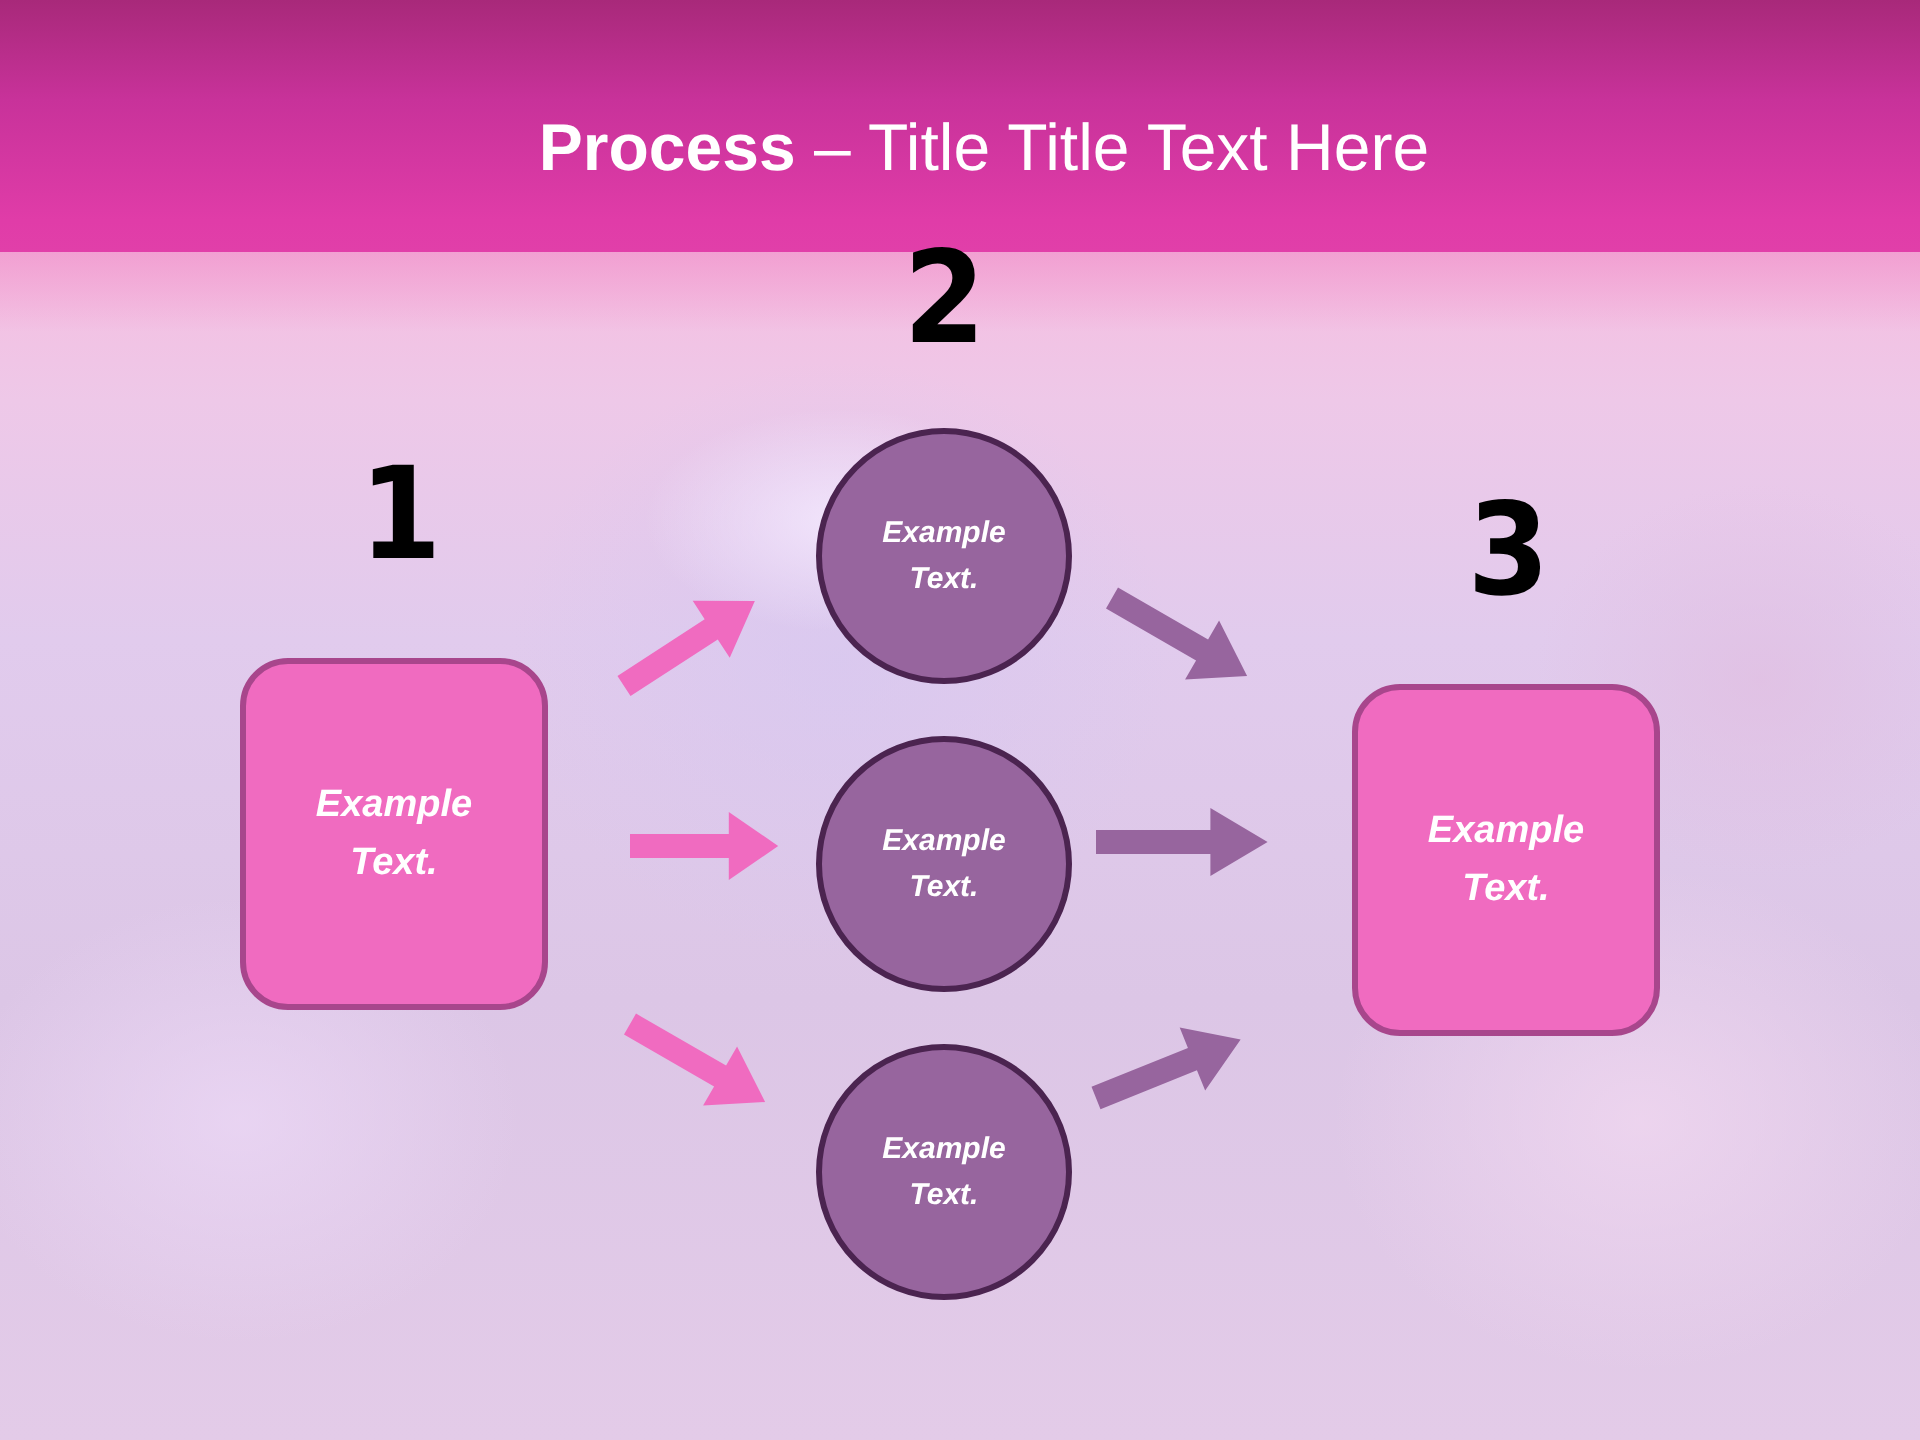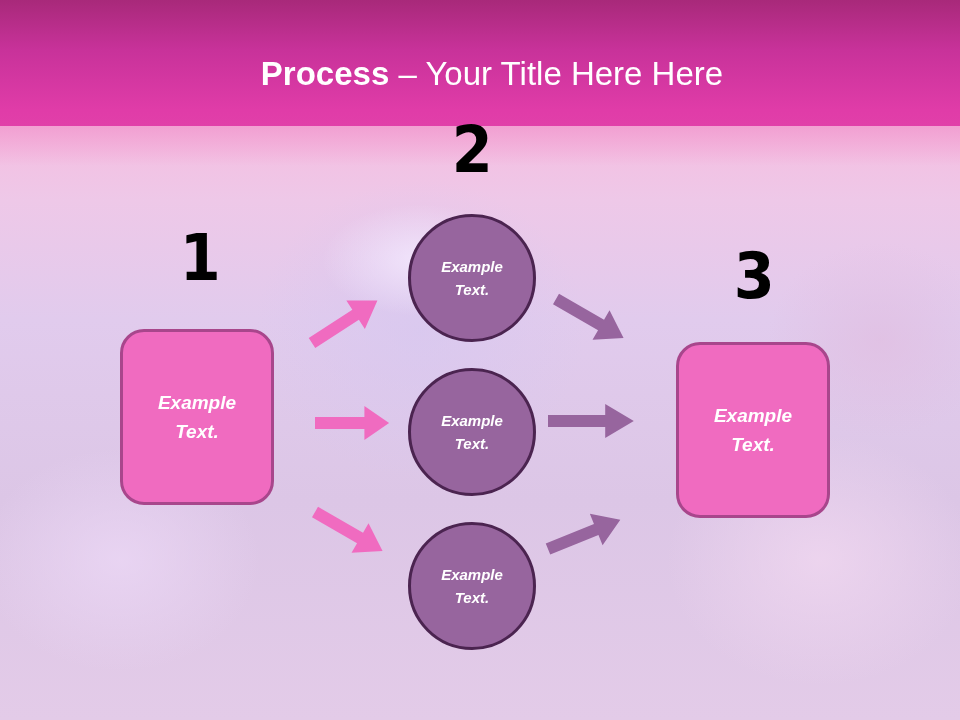--- a/index.html
+++ b/index.html
@@ -34,21 +34,21 @@
   .arrows { position:absolute; left:0; top:0; width:960px; height:720px; }
 </style>
 </head>
 <body>
 
 <div class="bg"></div>
 <div class="header"></div>
 <div class="header-fade"></div>
 
 <div class="title">
-  <b>Process</b><span> – Your Title Here Here</span>
+  <b>Process</b><span> – Title Title Text Here</span>
 </div>
 
 <div class="num" style="left:178px;top:226px;">1</div>
 <div class="num" style="left:450px;top:118px;">2</div>
 <div class="num" style="left:732px;top:244px;">3</div>
 
 <div class="box" style="left:120px;top:329px;">
   <span>Example</span>
   <span>Text.</span>
 </div>

